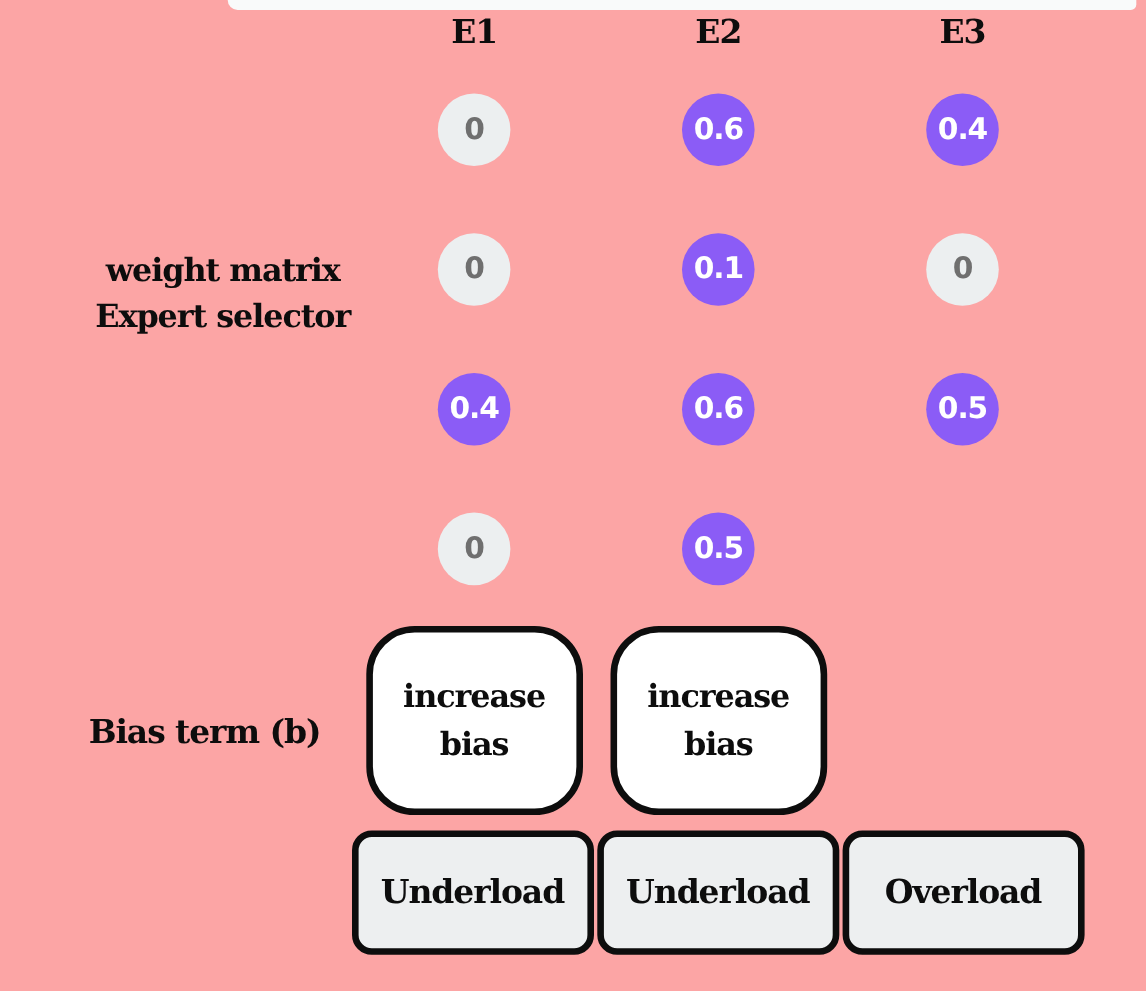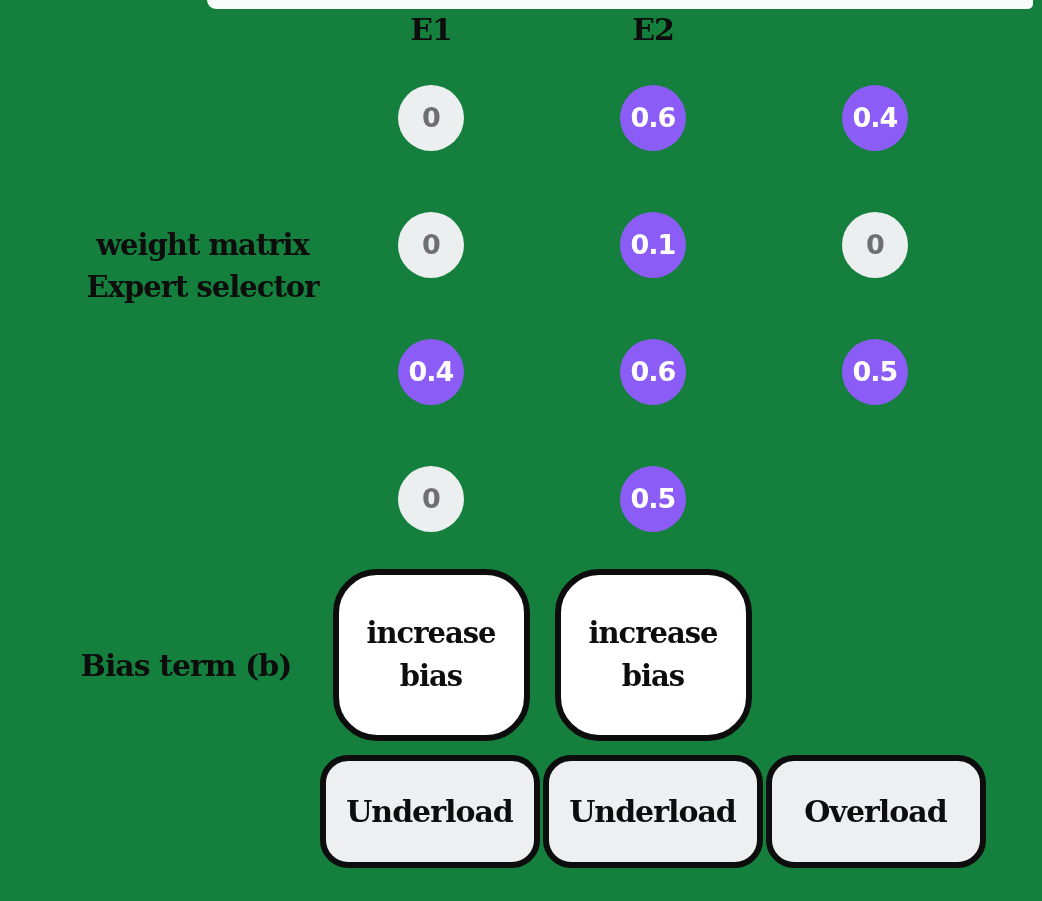--- a/index.html
+++ b/index.html
@@ -10,21 +10,21 @@
     --load-fill: #EDEFF0;
     --box-border: #0D0D0D;
     --ink: #0D0D0D;
   }
   * { box-sizing: border-box; }
   html, body { margin: 0; padding: 0; background: #ffffff; }
   .canvas {
     position: relative;
     width: 1042px;
     height: 901px;
-    background: #15803d;
+    background: #fca5a5;
     overflow: hidden;
     font-family: "DejaVu Serif", serif;
     color: var(--ink);
   }
 
   
   .top-strip {
     position: absolute;
     left: 207px; top: 0;
     width: 826px; height: 9px;
@@ -120,40 +120,41 @@
     position: absolute;
     left: 318px; top: 755px;
     display: grid;
     grid-template-columns: repeat(3, 223px);
   }
   .load-box {
     width: 220px; height: 113px;
     margin: 0 auto;
     background: var(--load-fill);
     border: 6px solid var(--box-border);
-    border-radius: 28px;
+    border-radius: 18px;
     display: flex;
     align-items: center;
     justify-content: center;
     text-align: center;
     font-weight: bold;
     font-size: 30px;
     letter-spacing: -1px;
   }
 </style>
 </head>
 <body>
 
 <div class="canvas">
 
   <div class="top-strip"></div>
 
   <div class="col-headers">
     <div class="col-header">E1</div>
     <div class="col-header">E2</div>
+    <div class="col-header">E3</div>
   </div>
 
   <div class="matrix-label">
     <div>weight matrix</div>
     <div>Expert selector</div>
   </div>
 
   <div class="circle-grid">
     <div class="circle zero">0</div>
     <div class="circle active">0.6</div>

